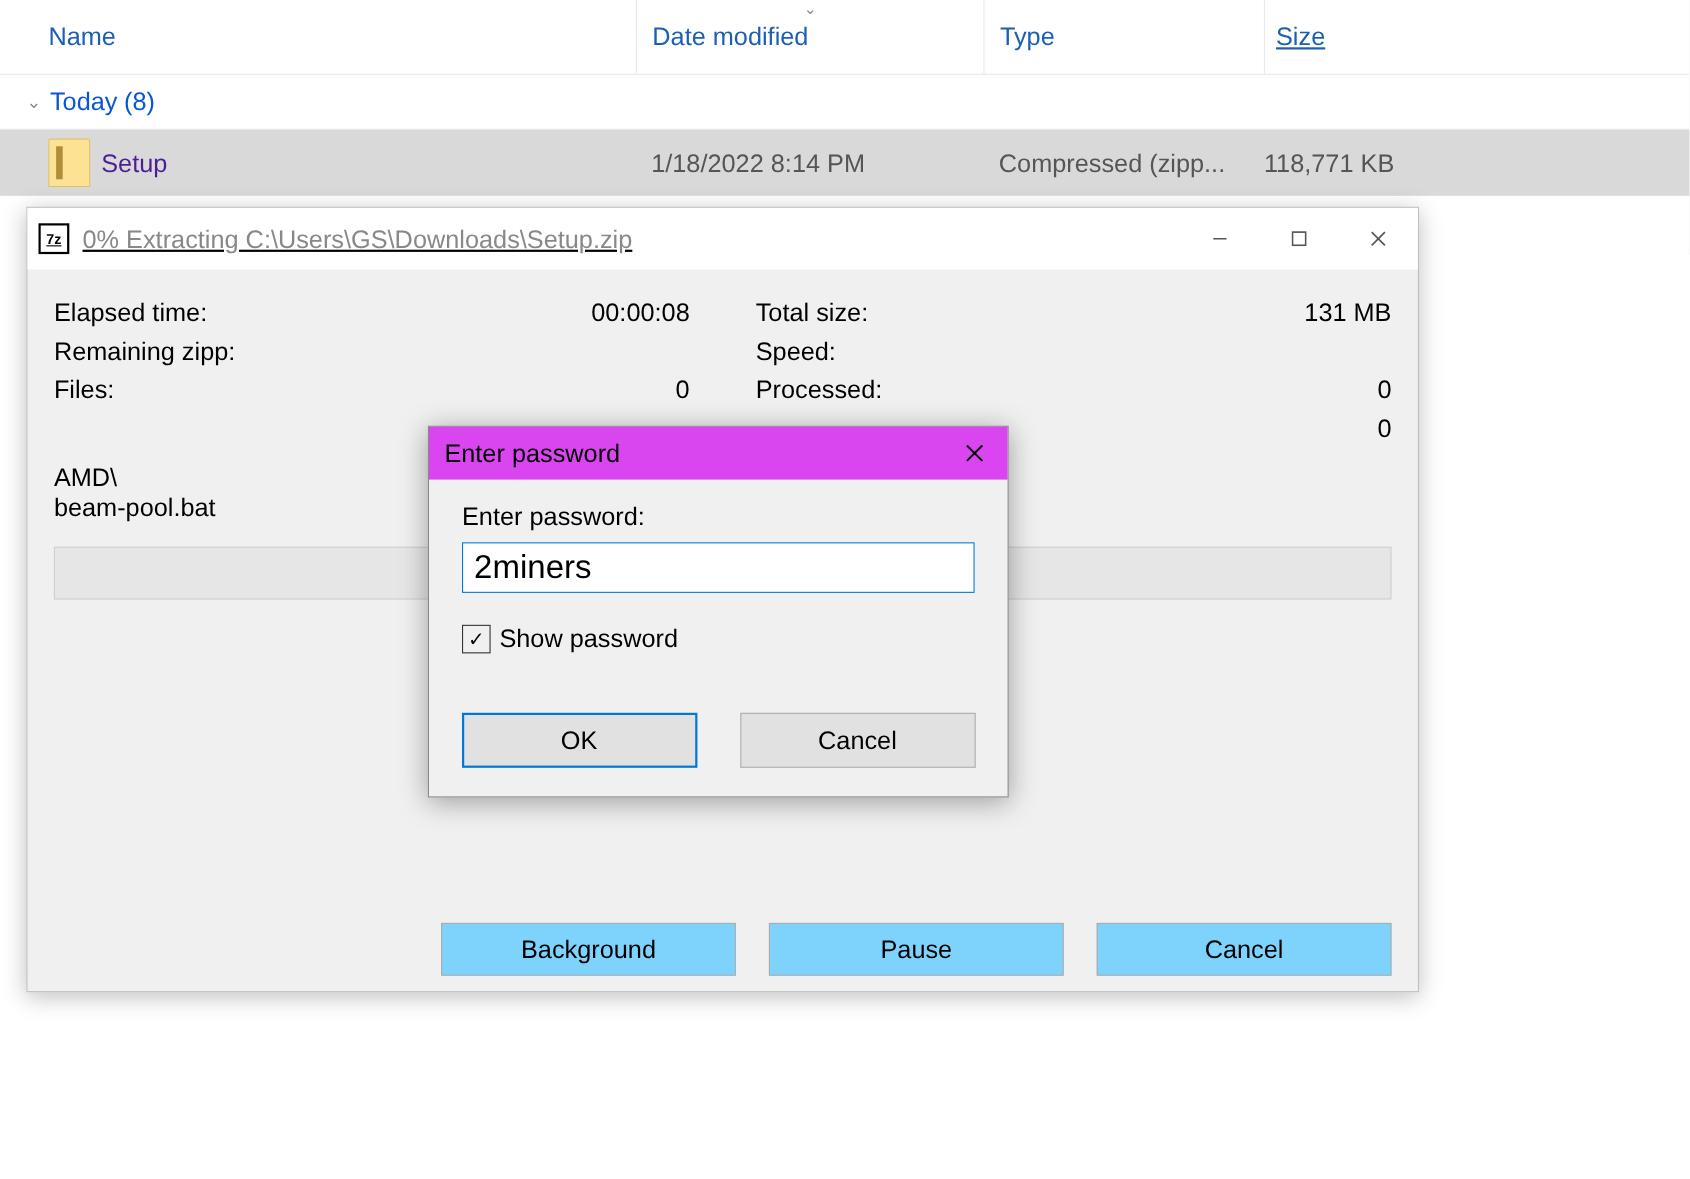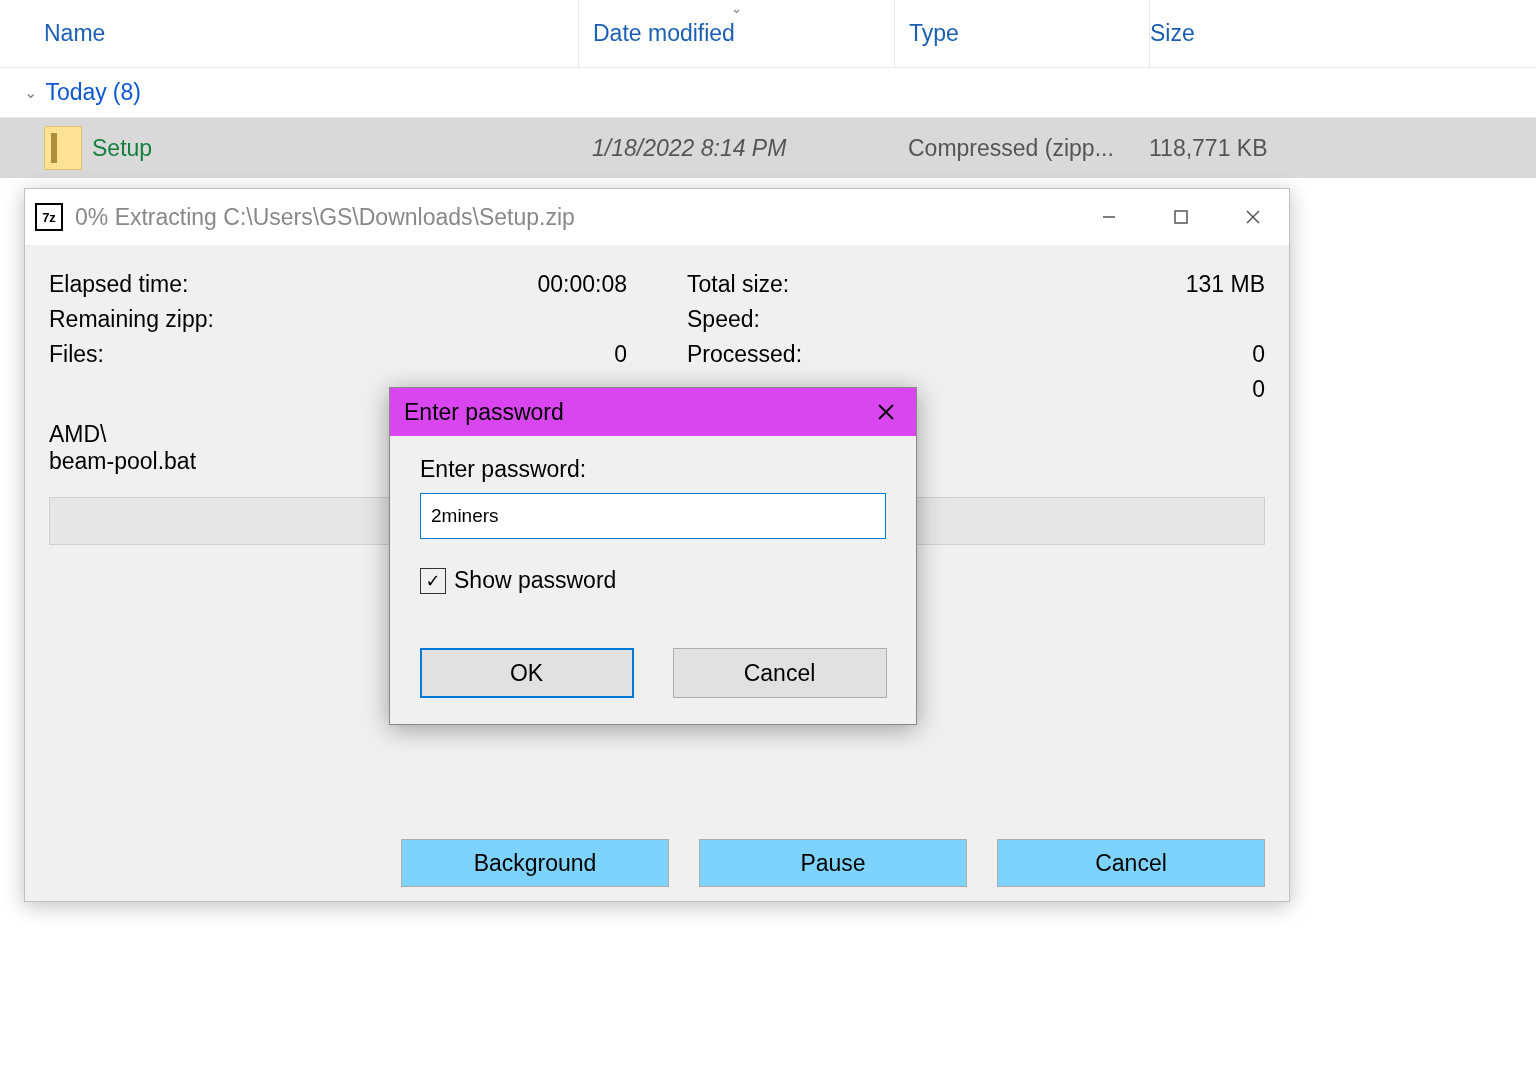--- a/index.html
+++ b/index.html
@@ -4,36 +4,36 @@
 <style>
   * { box-sizing: border-box; margin: 0; padding: 0; font-family: "Segoe UI", Tahoma, sans-serif; }
   body { width: 1536px; height: 1072px; background: #fff; position: relative; overflow: hidden; font-size: 23px; }
 
   
   .explorer { position: absolute; top: 0; left: 0; right: 0; bottom: 0; }
   .col-headers { display: flex; height: 68px; border-bottom: 1px solid #e8e8e8; align-items: center; color: #1a5fb4; }
   .col-name { width: 578px; padding-left: 44px; }
   .col-date { width: 316px; border-left: 1px solid #e8e8e8; height: 100%; display: flex; align-items: center; padding-left: 14px; position: relative; }
   .col-type { width: 255px; border-left: 1px solid #e8e8e8; height: 100%; display: flex; align-items: center; padding-left: 14px; }
-  .col-size { flex: 1; border-left: 1px solid #e8e8e8; height: 100%; display: flex; align-items: center; padding-left: 0; }
+  .col-size { flex: 1; border-left: 1px solid #e8e8e8; height: 100%; display: flex; align-items: center; padding-left: 10px; text-decoration: underline; }
   .sort-arrow { position: absolute; top: 0; left: 50%; transform: translateX(-50%); color: #888; font-size: 14px; }
   .group-row { height: 50px; display: flex; align-items: center; padding-left: 24px; color: #0b57d0; border-bottom: 1px solid #e8e8e8; }
   .group-row .chev { color: #888; margin-right: 8px; font-size: 16px; }
   .group-count { margin-left: 6px; }
   .file-row { height: 60px; display: flex; align-items: center; background: #d9d9d9; }
   .file-row .icon { width: 38px; height: 44px; margin-left: 44px; margin-right: 10px; background: #fde293; border: 1px solid #e0c46c; border-radius: 2px 2px 0 0; position: relative; }
   .file-row .icon::after { content: ""; position: absolute; left: 6px; top: 6px; bottom: 6px; width: 6px; background: #b08d3a; }
-  .file-row .fname { width: 486px; color: #15803d; }
-  .file-row .fdate { width: 316px; padding-left: 14px; color: #555; font-style: italic; }
+  .file-row .fname { width: 486px; color: #4c1d95; }
+  .file-row .fdate { width: 316px; padding-left: 14px; color: #555; }
   .file-row .ftype { width: 255px; padding-left: 14px; color: #555; white-space: nowrap; overflow: hidden; }
   .file-row .fsize { flex: 1; text-align: left; padding-right: 20px; color: #555; }
 
   
   .win7z { position: absolute; left: 24px; top: 188px; width: 1266px; height: 714px; background: #f0f0f0; border: 1px solid #c0c0c0; box-shadow: 0 4px 20px rgba(0,0,0,0.25); }
-  .titlebar { height: 56px; background: #fff; display: flex; align-items: center; padding-left: 10px; }
+  .titlebar { height: 56px; background: #fff; display: flex; align-items: center; padding-left: 10px; text-decoration: underline; }
   .titlebar .logo { width: 28px; height: 28px; border: 2px solid #000; font-size: 13px; font-weight: bold; display: flex; align-items: center; justify-content: center; margin-right: 12px; }
   .titlebar .title { color: #888; flex: 1; }
   .winbtns { display: flex; height: 100%; }
   .winbtn { width: 72px; display: flex; align-items: center; justify-content: center; color: #555; cursor: pointer; }
   .stats { display: flex; padding: 26px 24px 0 24px; }
   .statcol { flex: 1; }
   .statrow { display: flex; justify-content: space-between; margin-bottom: 8px; color: #000; gap: 34px; }
   .statcol.right { padding-left: 60px; }
   .extracting { padding: 10px 24px 0 24px; color: #000; }
   .extracting .label { margin-bottom: 8px; }
@@ -41,21 +41,21 @@
   .btnrow { position: absolute; bottom: 14px; right: 24px; display: flex; gap: 30px; }
   .btn { width: 268px; height: 48px; background: #7dd3fc; border: 1px solid #adadad; color: #000; display: flex; align-items: center; justify-content: center; cursor: pointer; }
 
   
   .pwddlg { position: absolute; left: 389px; top: 387px; width: 528px; height: 338px; background: #f0f0f0; border: 1px solid #888; box-shadow: 0 4px 24px rgba(0,0,0,0.35); }
   .pwddlg .dlgtitle { height: 48px; background: #d946ef; display: flex; align-items: center; padding-left: 14px; color: #000; }
   .pwddlg .dlgtitle .spacer { flex: 1; }
   .pwddlg .close { width: 60px; display: flex; align-items: center; justify-content: center; cursor: pointer; font-size: 22px; height: 100%; }
   .pwdbody { padding: 20px 30px 0 30px; }
   .pwdbody .lbl { color: #000; margin-bottom: 10px; }
-  .pwdinput { width: 100%; height: 46px; border: 1px solid #0078d7; background: #fff; padding: 20px 10px; font-size: 19px; color: #000; font-family: inherit; outline: none; }
+  .pwdinput { width: 100%; height: 46px; border: 1px solid #0078d7; background: #fff; padding: 20px 10px; font-size: 30px; color: #000; font-family: inherit; outline: none; }
   .showpw { margin-top: 28px; display: flex; align-items: center; color: #000; cursor: pointer; }
   .showpw .cb { width: 26px; height: 26px; border: 1.5px solid #333; margin-right: 8px; display: flex; align-items: center; justify-content: center; font-size: 18px; }
   .dlgbtns { position: absolute; bottom: 26px; left: 0; right: 0; display: flex; justify-content: center; gap: 39px; }
   .dlgbtns .dbtn { width: 214px; height: 50px; background: #e1e1e1; border: 1px solid #adadad; display: flex; align-items: center; justify-content: center; cursor: pointer; color: #000; }
   .dlgbtns .dbtn.primary { border: 2px solid #0078d7; }
 </style>
 </head>
 <body>
 
 <div class="explorer">

